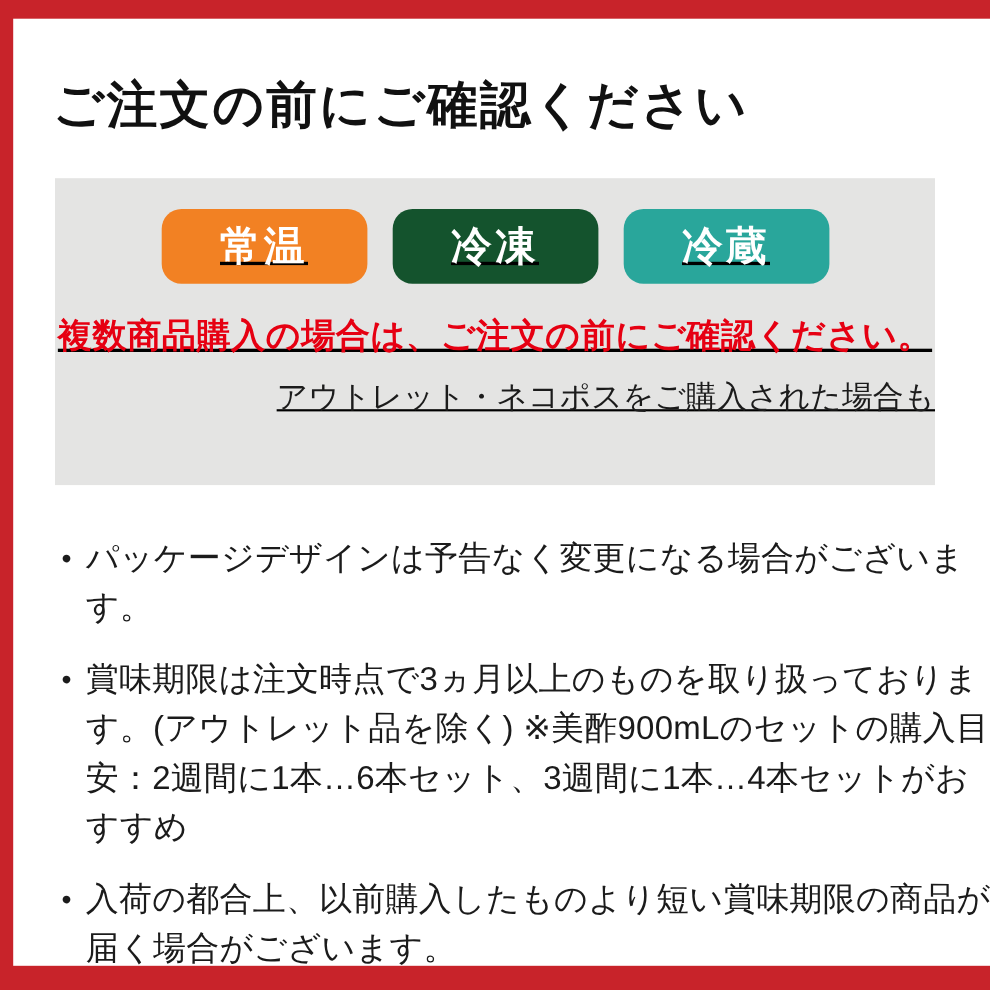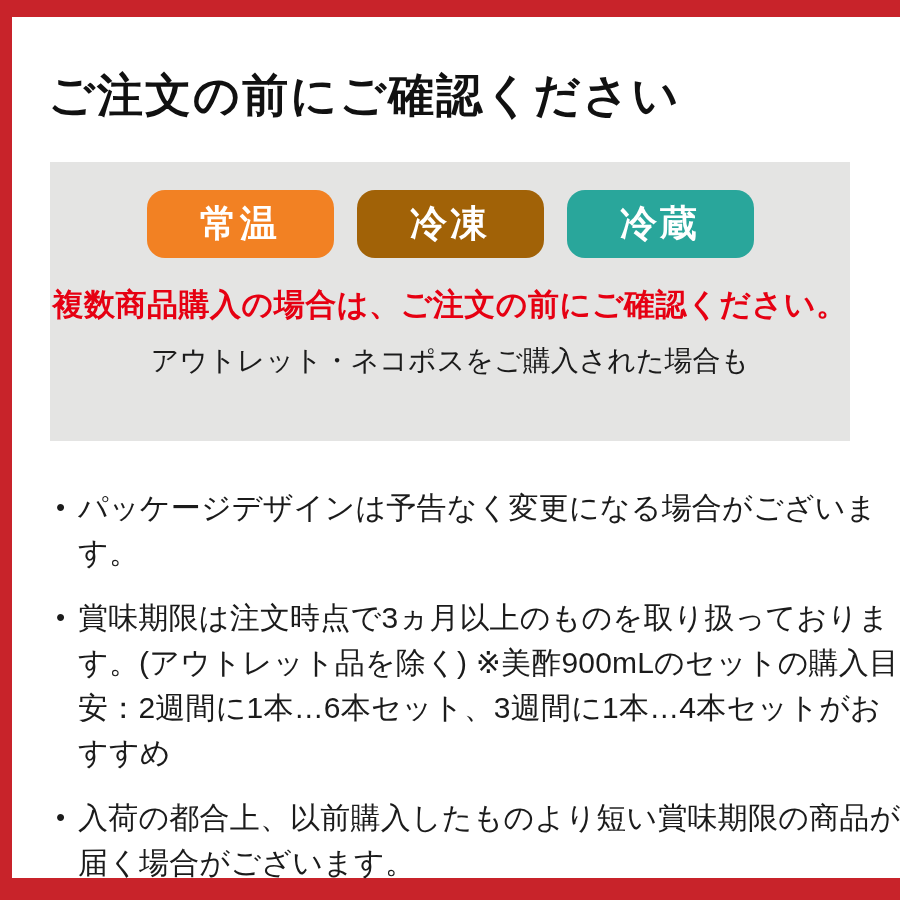--- a/index.html
+++ b/index.html
@@ -66,21 +66,21 @@
   .warning {
     margin-top: 26px;
     text-align: center;
     font-size: 31px;
     font-weight: bold;
     letter-spacing: 0.5px;
     white-space: nowrap;
   }
   .notes {
     margin-top: 14px;
-    text-align: center;
+    text-align: right;
     font-size: 28px;
     line-height: 42px;
     color: #1b1b1b;
   }
   .bullets {
     position: absolute;
     left: 44px;
     top: 468px;
     right: 24px;
     color: #1b1b1b;
@@ -104,25 +104,25 @@
   }
 </style>
 </head>
 <body>
 
 <div class="frame" style="background-color: rgb(200, 35, 42);">
   <div class="inner">
 
     <div class="title">ご注文の前にご確認ください</div>
 
-    <div class="notice-box" style="background-color: rgb(228, 228, 227);">
+    <div class="notice-box" style="background-color: rgb(228, 228, 227); text-decoration: underline;">
 
       <div class="badge-row">
         <div class="badge" style="background-color: rgb(242, 129, 35);">常温</div>
-        <div class="badge" style="background-color: #a16207;">冷凍</div>
+        <div class="badge" style="background-color: #14532d;">冷凍</div>
         <div class="badge" style="background-color: rgb(41, 166, 155);">冷蔵</div>
       </div>
 
       <div class="warning" style="color: rgb(230, 0, 18);">複数商品購入の場合は、ご注文の前にご確認ください。</div>
 
       <div class="notes">
         <div>アウトレット・ネコポスをご購入された場合も</div>
       </div>
 
     </div>

